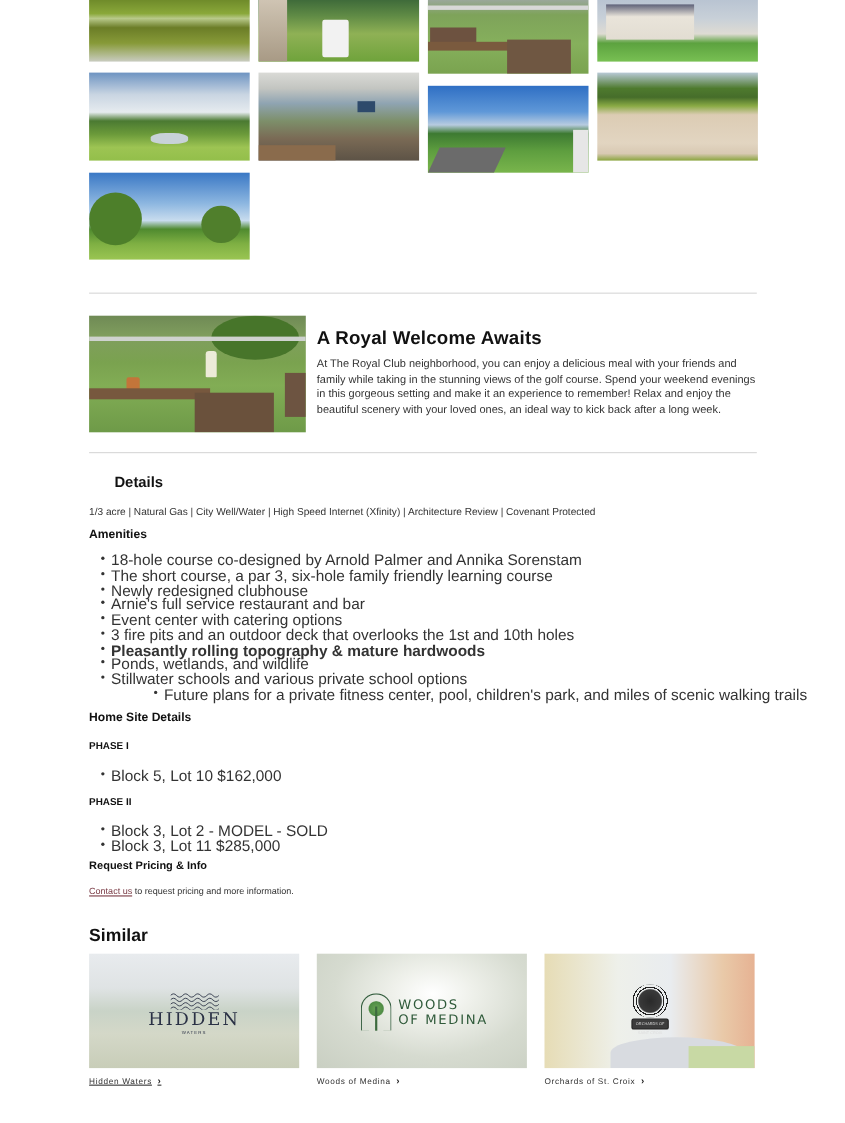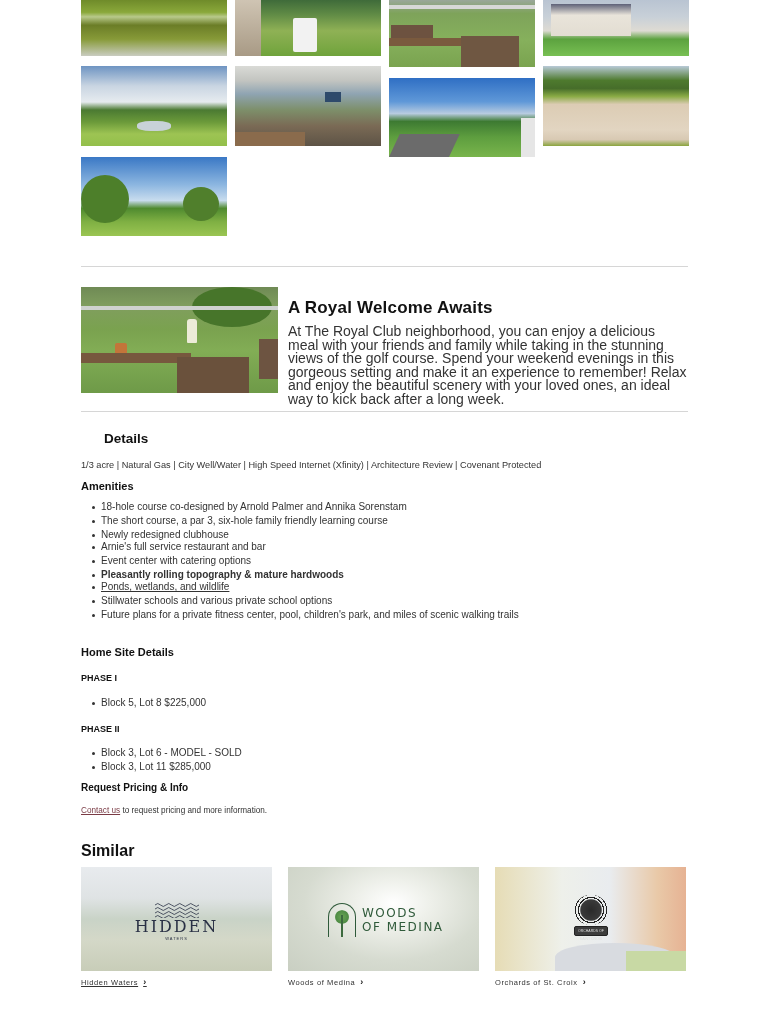--- a/index.html
+++ b/index.html
@@ -51,29 +51,29 @@
       background: linear-gradient(180deg, #6f8a55 0%, #809e5e 18%, #7aa24f 40%, #82ad55 60%, #6e9a48 100%); }
     #feature-img .rail { position:absolute; left:0; right:0; top:19px; height:4px; background:#cfd2cf; }
     #feature-img .tree { position:absolute; right:6px; top:0; width:80px; height:40px; border-radius:50%; background:#47752a; }
     #feature-img .table { position:absolute; left:0; top:66px; width:110px; height:10px; background:#77583e; }
     #feature-img .chair { position:absolute; left:96px; top:70px; width:72px; height:36px; background:#6a513c; }
     #feature-img .chair2 { position:absolute; left:178px; top:52px; width:19px; height:40px; background:#6d5441; }
     #feature-img .glass { position:absolute; left:106px; top:32px; width:10px; height:24px; background:#ecebd8; border-radius:3px 3px 1px 1px; }
     #feature-img .drink { position:absolute; left:34px; top:56px; width:12px; height:14px; background:#c3753a; border-radius:2px; }
 
     .feature-title { position: absolute; left: 288px; top: 298px; font-size: 17px; font-weight: bold; color: #111; letter-spacing: 0.2px; }
-    .feature-text { position: absolute; left: 288px; top: 325px; width: 400px; font-size: 14px; line-height: 13.6px; color: #333; }
+    .feature-text { position: absolute; left: 288px; top: 325px; width: 400px; font-size: 10px; line-height: 13.6px; color: #333; }
 
     
     .h2 { position: absolute; left: 81px; font-size: 13.5px; font-weight: bold; color: #111; }
     .h3 { position: absolute; left: 81px; font-size: 11px; font-weight: bold; color: #111; }
     .h4 { position: absolute; left: 81px; font-size: 9px; font-weight: bold; color: #111; }
     .p { position: absolute; left: 81px; font-size: 9.2px; color: #333; }
     ul.list { position: absolute; left: 101px; list-style: none; }
-    ul.list li { position: relative; font-size: 10px; color: #333; white-space: nowrap; }
+    ul.list li { position: relative; font-size: 14px; color: #333; white-space: nowrap; }
     ul.list li::before { content: ""; position: absolute; left: -9px; top: 5px; width: 3px; height: 3px; border-radius: 50%; background: #333; }
 
     a.link { color: #7a3b45; text-decoration: underline; }
 
     
     .card { position: absolute; top: 867px; width: 191px; height: 104px; overflow: hidden; }
     .card-label { position: absolute; top: 977px; font-size: 7.5px; color: #333; letter-spacing: 0.6px; display: flex; align-items: center; gap: 5px; white-space: nowrap; }
     .chev { font-size: 9px; font-weight: bold; color: #222; }
 
     #card1 { left: 81px; background: linear-gradient(180deg, #e8ebee 0%, #dfe3e4 30%, #c9d3c7 50%, #d4d8c8 70%, #c8cdb8 100%); }
@@ -150,34 +150,35 @@
 <h2 class="h2" style="top:431px;padding-left:23px;">Details</h2>
 <p class="p" style="top:460px;">1/3 acre | Natural Gas | City Well/Water | High Speed Internet (Xfinity) | Architecture Review | Covenant Protected</p>
 
 <h3 class="h3" style="top:480px;">Amenities</h3>
 <ul class="list" style="top:501px;">
   <li style="height:14px;">18-hole course co-designed by Arnold Palmer and Annika Sorenstam</li>
   <li style="height:14px;">The short course, a par 3, six-hole family friendly learning course</li>
   <li style="height:12px;">Newly redesigned clubhouse</li>
   <li style="height:14px;">Arnie's full service restaurant and bar</li>
   <li style="height:14px;">Event center with catering options</li>
+  <li style="height:14px;">3 fire pits and an outdoor deck that overlooks the 1st and 10th holes</li>
   <li style="height:12px;font-weight:bold;">Pleasantly rolling topography &amp; mature hardwoods</li>
-  <li style="height:14px;text-decoration:underline;">Ponds, wetlands, and wildlife</li>
+  <li style="height:14px;">Ponds, wetlands, and wildlife</li>
   <li style="height:14px;">Stillwater schools and various private school options</li>
-  <li style="height:14px;">Future plans for a private fitness center, pool, children's park, and miles of scenic walking trails</li>
+  <li style="height:14px;margin-left:48px;">Future plans for a private fitness center, pool, children's park, and miles of scenic walking trails</li>
 </ul>
 
 <h3 class="h3" style="top:646px;">Home Site Details</h3>
 <h4 class="h4" style="top:673px;">PHASE I</h4>
 <ul class="list" style="top:697px;">
-  <li>Block 5, Lot 8 $225,000</li>
+  <li>Block 5, Lot 10 $162,000</li>
 </ul>
 <h4 class="h4" style="top:724px;">PHASE II</h4>
 <ul class="list" style="top:747px;">
-  <li style="height:14px;">Block 3, Lot 6 - MODEL - SOLD</li>
+  <li style="height:14px;">Block 3, Lot 2 - MODEL - SOLD</li>
   <li style="height:14px;">Block 3, Lot 11 $285,000</li>
 </ul>
 
 <h4 class="h4" style="top:782px; font-size:10px;">Request Pricing &amp; Info</h4>
 <p class="p" style="top:806px; font-size:8.2px;"><a class="link" href="#">Contact us</a><span> to request pricing and more information.</span></p>
 
 <h2 class="h2" style="top:842px; font-size:16px;">Similar</h2>
 
 <div class="card" id="card1">
   <div class="logo-hidden">

